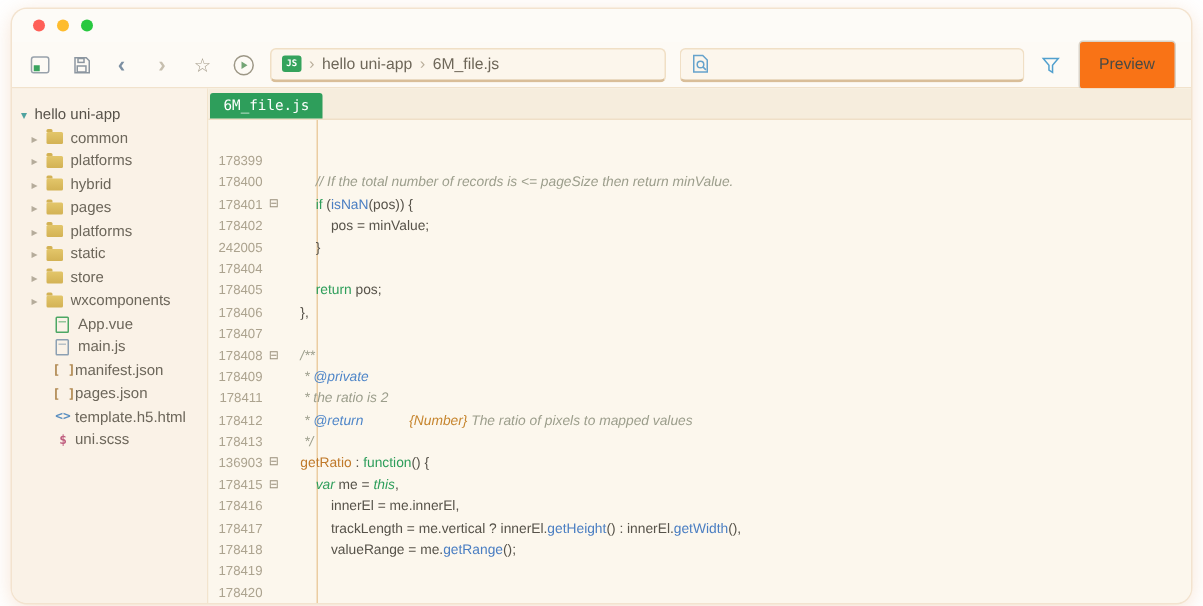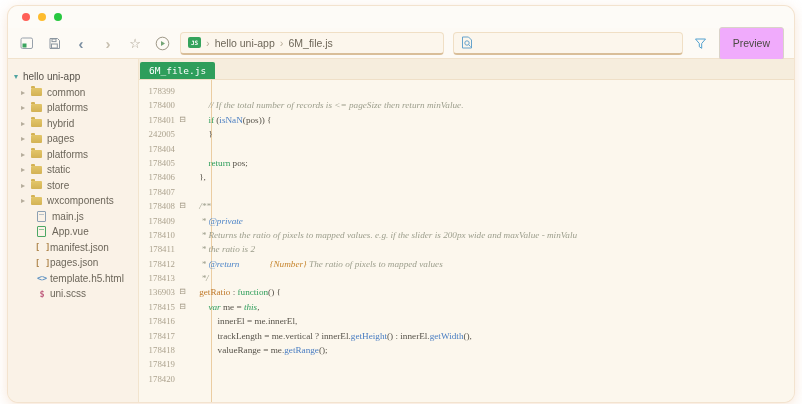--- a/index.html
+++ b/index.html
@@ -18,41 +18,41 @@
   .nav.dim{color:#C7BFAF;}
   .star{font-size:13px;color:#A59C8B;}
   .bc-bar{display:flex;align-items:center;gap:5px;height:20px;width:248px;background:#FCF6EC;border:1px solid #F0DFC5;border-bottom:2px solid #D9BE99;border-radius:4px;padding:0 7px;flex:0 0 auto;cursor:pointer;}
   .js-badge{width:13px;height:11px;border-radius:2px;background:#35A35C;color:#fff;font-size:6px;font-weight:bold;display:inline-flex;align-items:center;justify-content:center;font-family:"DejaVu Sans Mono",monospace;flex:0 0 13px;}
   .bc-items{display:flex;align-items:center;gap:5px;font-size:10.5px;color:#6E6759;white-space:nowrap;overflow:hidden;}
   .bc-sep{color:#B9AE9B;font-size:11px;}
   .bc-item{cursor:pointer;}
   .input-bar{flex:1;display:flex;align-items:center;gap:6px;height:20px;background:#FCF6EC;border:1px solid #F0DFC5;border-bottom:2px solid #D9BE99;border-radius:4px;padding:0 7px;min-width:0;}
   .input-bar input{flex:1;border:none;outline:none;background:transparent;font-size:10.5px;color:#5A554B;font-family:"Liberation Sans",sans-serif;min-width:0;margin-top:48px;}
   .input-bar input::placeholder{color:#BDB4A3;}
-  .preview{height:33px;padding:0 13px;background:#f0abfc;border:1px solid #D9D3C8;border-radius:3px;font-size:10.5px;color:#4B4A43;font-family:"Liberation Sans",sans-serif;cursor:pointer;flex:0 0 auto;}
+  .preview{height:33px;padding:0 13px;background:#f97316;border:1px solid #D9D3C8;border-radius:3px;font-size:10.5px;color:#4B4A43;font-family:"Liberation Sans",sans-serif;cursor:pointer;flex:0 0 auto;}
   
   .content{flex:1;display:flex;min-height:0;}
   .sidebar{width:130px;flex:0 0 130px;background:#FAF2E7;padding-top:10px;overflow:hidden;border-right:1px solid #F2E4CE;}
   .tree-row{display:flex;align-items:center;height:15.5px;padding-left:6px;cursor:pointer;color:#6C665A;font-size:10px;white-space:nowrap;}
   .tree-row.folder{padding-left:13px;}
   .tree-row.file{padding-left:27px;}
   .chev{width:9px;flex:0 0 9px;font-size:8px;color:#B5AC9B;}
   .root-chev{color:#4FA3A0;}
   .root-label{color:#57524A;}
   .folder-icon{width:11px;height:8px;background:linear-gradient(#E3C66A,#D3B254);border-radius:1px;margin:0 5px 0 1px;position:relative;flex:0 0 11px;}
   .folder-icon::before{content:"";position:absolute;top:-2px;left:0;width:4px;height:2px;background:#D3B254;border-radius:1px 1px 0 0;}
   .page-icon{width:7px;height:9px;border:1px solid currentColor;border-radius:1px;margin:0 6px 0 2px;flex:0 0 7px;position:relative;}
   .page-icon::before{content:"";position:absolute;left:1px;right:1px;top:2px;border-top:1px solid currentColor;opacity:.6;}
   .glyph-icon{width:14px;flex:0 0 14px;margin-right:1px;font-family:"DejaVu Sans Mono",monospace;font-size:8.5px;font-weight:bold;text-align:center;}
   .tree-label{overflow:hidden;text-overflow:ellipsis;}
   
   .editor{flex:1;display:flex;flex-direction:column;background:#FCF7ED;min-width:0;}
   .tabbar{height:20px;background:#F6EDDD;border-bottom:1px solid #EFDFC7;display:flex;align-items:flex-end;padding-left:1px;flex:0 0 auto;}
   .tab{background:#2E9E5B;color:#fff;font-family:"DejaVu Sans Mono",monospace;font-size:9.5px;padding:3px 9px;border-radius:2px 2px 0 0;cursor:pointer;}
-  .code-wrap{flex:1;position:relative;overflow:hidden;padding-top:4px;font-family:Liberation Serif, serif;font-size:9.2px;line-height:14.4px;color:#57534A;}
+  .code-wrap{flex:1;position:relative;overflow:hidden;padding-top:20px;font-family:Liberation Sans, sans-serif;font-size:9.2px;line-height:14.4px;color:#57534A;}
   .indent-guide{position:absolute;left:72px;top:0;bottom:0;width:1px;background:#EBCDA2;}
   .crow{display:flex;height:14.4px;white-space:pre;position:relative;}
   .lnum{flex:0 0 36px;text-align:right;color:#ACA38F;font-size:8.8px;}
   .lfold{flex:0 0 15px;text-align:center;color:#9A917D;font-size:8px;cursor:pointer;}
   .lcode{flex:1;overflow:hidden;}
   .sc-c{color:#9C9E8C;font-style:italic;}
   .sc-t{color:#4F86C8;font-style:italic;}
   .sc-y{color:#C6852E;font-style:italic;margin-left:28px;}
   .sc-k{color:#2E9E5B;}
   .sc-ki{color:#2E9E5B;font-style:italic;}
@@ -165,26 +165,26 @@
               <span class="chev">▸</span>
               <span class="folder-icon"></span>
               <span class="tree-label">store</span>
             </div>
             <div class="tree-row folder">
               <span class="chev">▸</span>
               <span class="folder-icon"></span>
               <span class="tree-label">wxcomponents</span>
             </div>
             <div class="tree-row file">
+              <span class="page-icon" style="color: rgb(76, 167, 100);"></span>
+              <span class="tree-label">App.vue</span>
+            </div>
+            <div class="tree-row file">
               <span class="page-icon" style="color: rgb(140, 160, 179);"></span>
               <span class="tree-label">main.js</span>
-            </div>
-            <div class="tree-row file">
-              <span class="page-icon" style="color: rgb(76, 167, 100);"></span>
-              <span class="tree-label">App.vue</span>
             </div>
             <div class="tree-row file">
               <span class="glyph-icon" style="color: rgb(176, 136, 80);">[ ]</span>
               <span class="tree-label">manifest.json</span>
             </div>
             <div class="tree-row file">
               <span class="glyph-icon" style="color: rgb(176, 136, 80);">[ ]</span>
               <span class="tree-label">pages.json</span>
             </div>
             <div class="tree-row file">
@@ -203,28 +203,28 @@
           <div class="tab">
             <span>6M_file.js</span>
           </div>
         </div>
         <div class="code-wrap">
           <div class="indent-guide"></div>
           <div class="lines">
               <div class="crow"><span class="lnum">178399</span><span class="lfold"></span><span class="lcode"></span></div>
               <div class="crow"><span class="lnum">178400</span><span class="lfold"></span><span class="lcode"><span>        </span><span class="sc-c">// If the total number of records is &lt;= pageSize then return minValue.</span></span></div>
               <div class="crow"><span class="lnum">178401</span><span class="lfold">⊟</span><span class="lcode"><span>        </span><span class="sc-k">if </span><span>(</span><span class="sc-b">isNaN</span><span>(pos)) {</span></span></div>
+              <div class="crow"><span class="lnum">178402</span><span class="lfold"></span><span class="lcode"><span>            pos = minValue;</span></span></div>
               <div class="crow"><span class="lnum">242005</span><span class="lfold"></span><span class="lcode"><span>        }</span></span></div>
               <div class="crow"><span class="lnum">178404</span><span class="lfold"></span><span class="lcode"></span></div>
               <div class="crow"><span class="lnum">178405</span><span class="lfold"></span><span class="lcode"><span>        </span><span class="sc-k">return</span><span> pos;</span></span></div>
               <div class="crow"><span class="lnum">178406</span><span class="lfold"></span><span class="lcode"><span>    },</span></span></div>
               <div class="crow"><span class="lnum">178407</span><span class="lfold"></span><span class="lcode"></span></div>
               <div class="crow"><span class="lnum">178408</span><span class="lfold">⊟</span><span class="lcode"><span>    </span><span class="sc-c">/**</span></span></div>
               <div class="crow"><span class="lnum">178409</span><span class="lfold"></span><span class="lcode"><span>     </span><span class="sc-c">* </span><span class="sc-t">@private</span></span></div>
-              <div class="crow"><span class="lnum">178410</span><span class="lfold"></span><span class="lcode"><span>     </span><span class="sc-c">* Returns the ratio of pixels to mapped values. e.g. if the slider is 200px wide and maxValue - minValu</span></span></div>
               <div class="crow"><span class="lnum">178411</span><span class="lfold"></span><span class="lcode"><span>     </span><span class="sc-c">* the ratio is 2</span></span></div>
               <div class="crow"><span class="lnum">178412</span><span class="lfold"></span><span class="lcode"><span>     </span><span class="sc-c">* </span><span class="sc-t">@return</span><span class="sc-c"> </span><span class="sc-y">{Number}</span><span class="sc-c"> The ratio of pixels to mapped values</span></span></div>
               <div class="crow"><span class="lnum">178413</span><span class="lfold"></span><span class="lcode"><span>     </span><span class="sc-c">*/</span></span></div>
               <div class="crow"><span class="lnum">136903</span><span class="lfold">⊟</span><span class="lcode"><span>    </span><span class="sc-m">getRatio</span><span> : </span><span class="sc-k">function</span><span>() {</span></span></div>
               <div class="crow"><span class="lnum">178415</span><span class="lfold">⊟</span><span class="lcode"><span>        </span><span class="sc-ki">var</span><span> me = </span><span class="sc-ki">this</span><span>,</span></span></div>
               <div class="crow"><span class="lnum">178416</span><span class="lfold"></span><span class="lcode"><span>            innerEl = me.innerEl,</span></span></div>
               <div class="crow"><span class="lnum">178417</span><span class="lfold"></span><span class="lcode"><span>            trackLength = me.vertical ? innerEl.</span><span class="sc-b">getHeight</span><span>() : innerEl.</span><span class="sc-b">getWidth</span><span>(),</span></span></div>
               <div class="crow"><span class="lnum">178418</span><span class="lfold"></span><span class="lcode"><span>            valueRange = me.</span><span class="sc-b">getRange</span><span>();</span></span></div>
               <div class="crow"><span class="lnum">178419</span><span class="lfold"></span><span class="lcode"></span></div>
               <div class="crow"><span class="lnum">178420</span><span class="lfold"></span><span class="lcode"></span></div>

